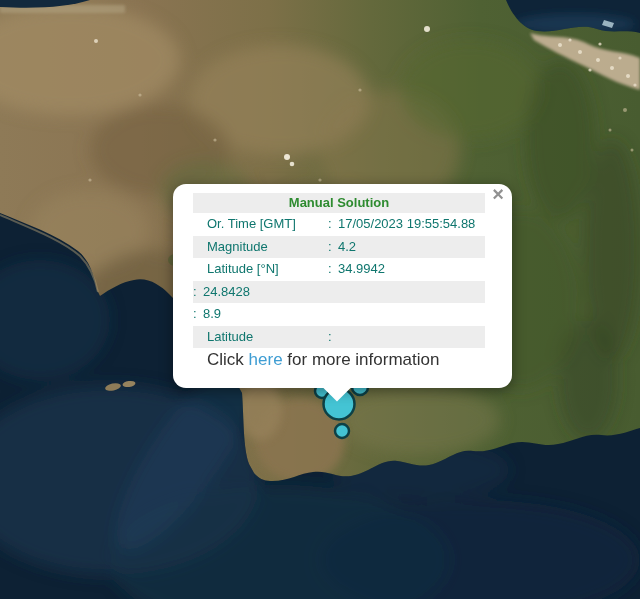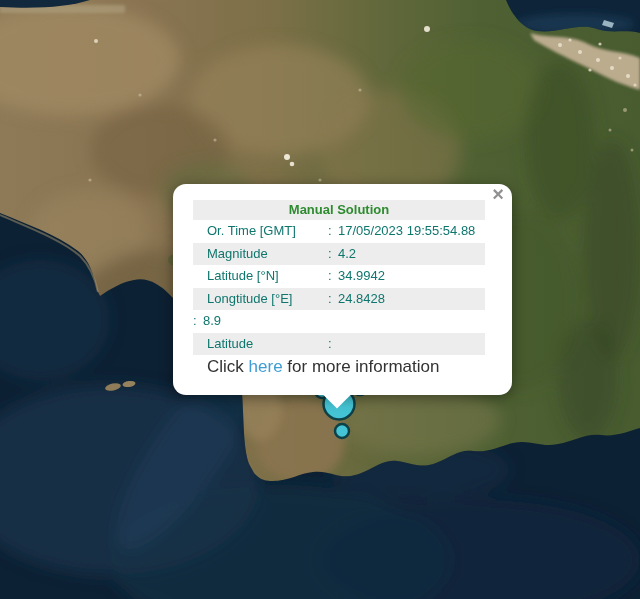--- a/index.html
+++ b/index.html
@@ -9,21 +9,21 @@
   }
   .stage svg{position:absolute;left:0;top:0;display:block;}
 
   
   .popup{
     position:absolute;left:173px;top:184px;width:339px;box-sizing:border-box;
     background:#fff;border-radius:13px;
     box-shadow:0 3px 14px rgba(0,0,0,.4);
     padding:9px 0 18px 0;z-index:5;
   }
-  .popup .inner{margin:7px 27px 0 20px;}
+  .popup .inner{margin:0 27px 0 20px;}
   .p-title{
     background:#ededed;height:20px;line-height:20px;text-align:center;
     font-size:13px;font-weight:bold;color:#2e8b30;
   }
   .p-row{display:flex;height:22.5px;line-height:22.5px;font-size:13px;color:#0f766e;}
   .p-row.alt{background:#ededed;}
   .p-row .lbl{width:121px;padding-left:14px;white-space:nowrap;}
   .p-row .sep{width:10px;text-align:left;}
   .p-row .val{white-space:nowrap;}
   .p-footer{height:22px;line-height:24px;font-size:17px;color:#333;padding-left:14px;white-space:nowrap;}
@@ -168,21 +168,20 @@
         <span class="lbl">Magnitude</span>
           <span class="sep">:</span>
           <span class="val">4.2</span>
       </div>
       <div class="p-row">
         <span class="lbl">Latitude [°N]</span>
           <span class="sep">:</span>
           <span class="val">34.9942</span>
       </div>
       <div class="p-row alt">
-        <span class="lbl">Longtitude [°E]</span>
           <span class="sep">:</span>
           <span class="val">24.8428</span>
       </div>
       <div class="p-row">
           <span class="sep">:</span>
           <span class="val">8.9</span>
       </div>
       <div class="p-row alt">
         <span class="lbl">Latitude</span>
           <span class="sep">:</span>

